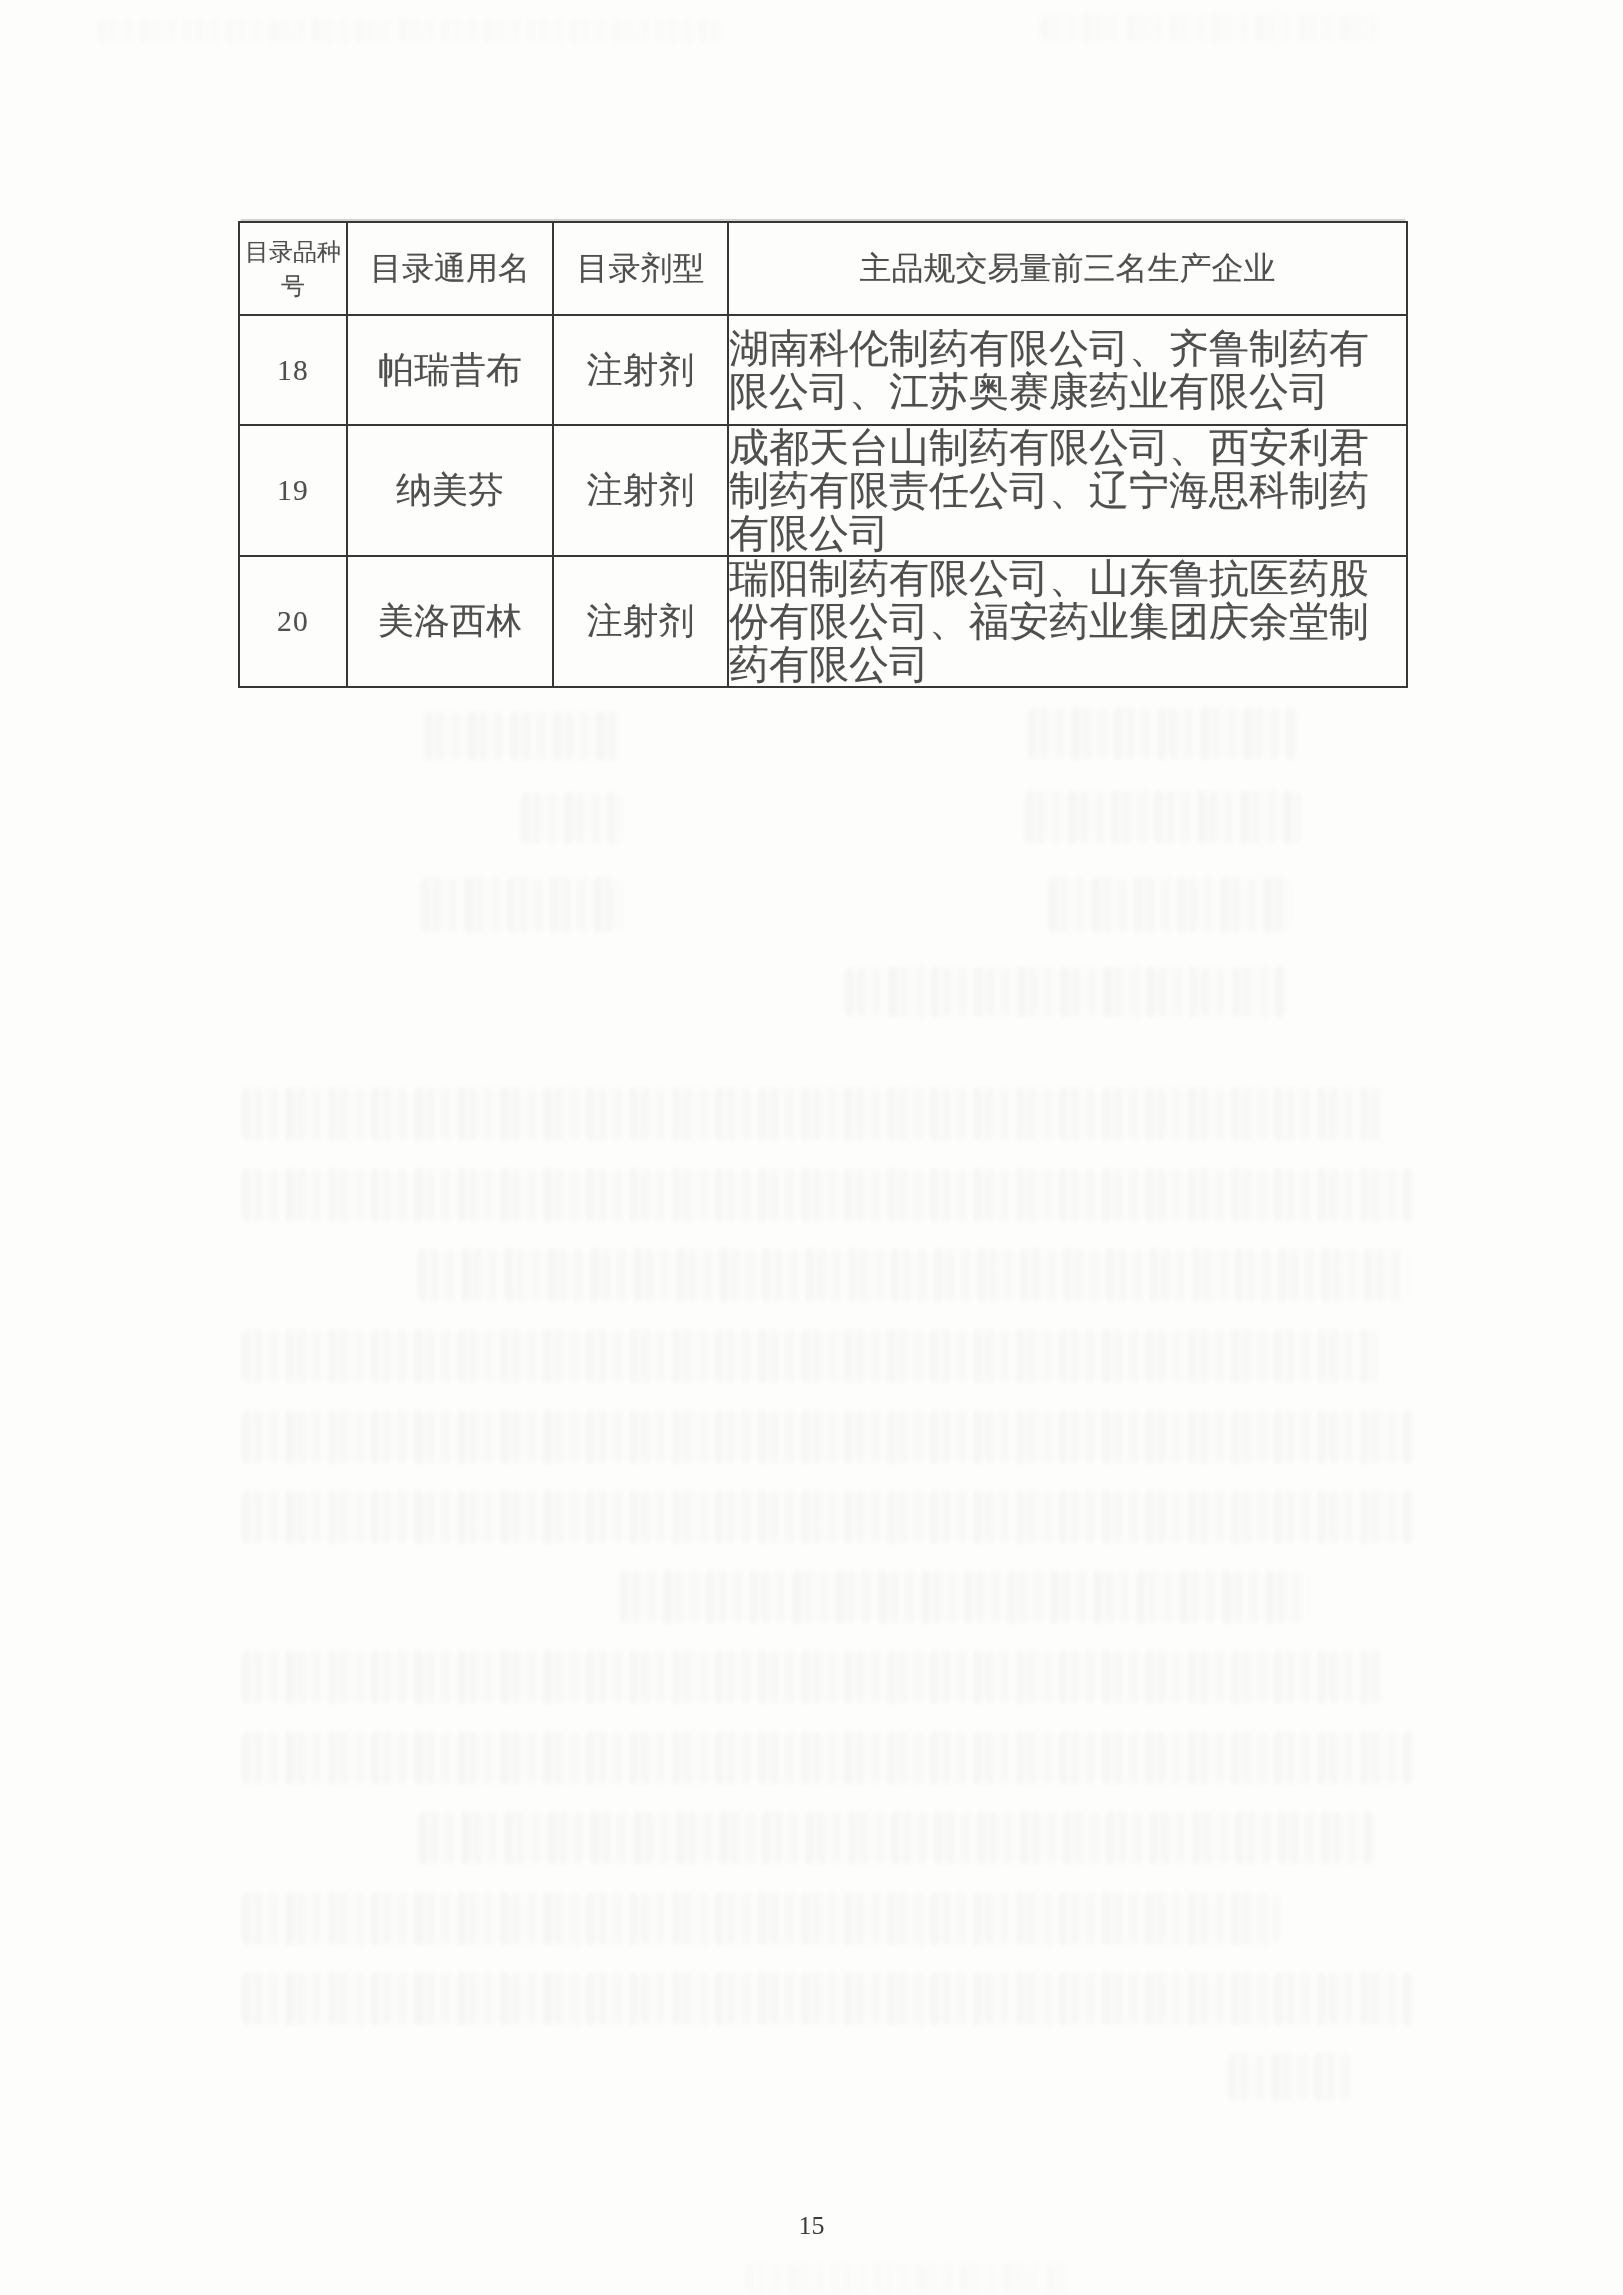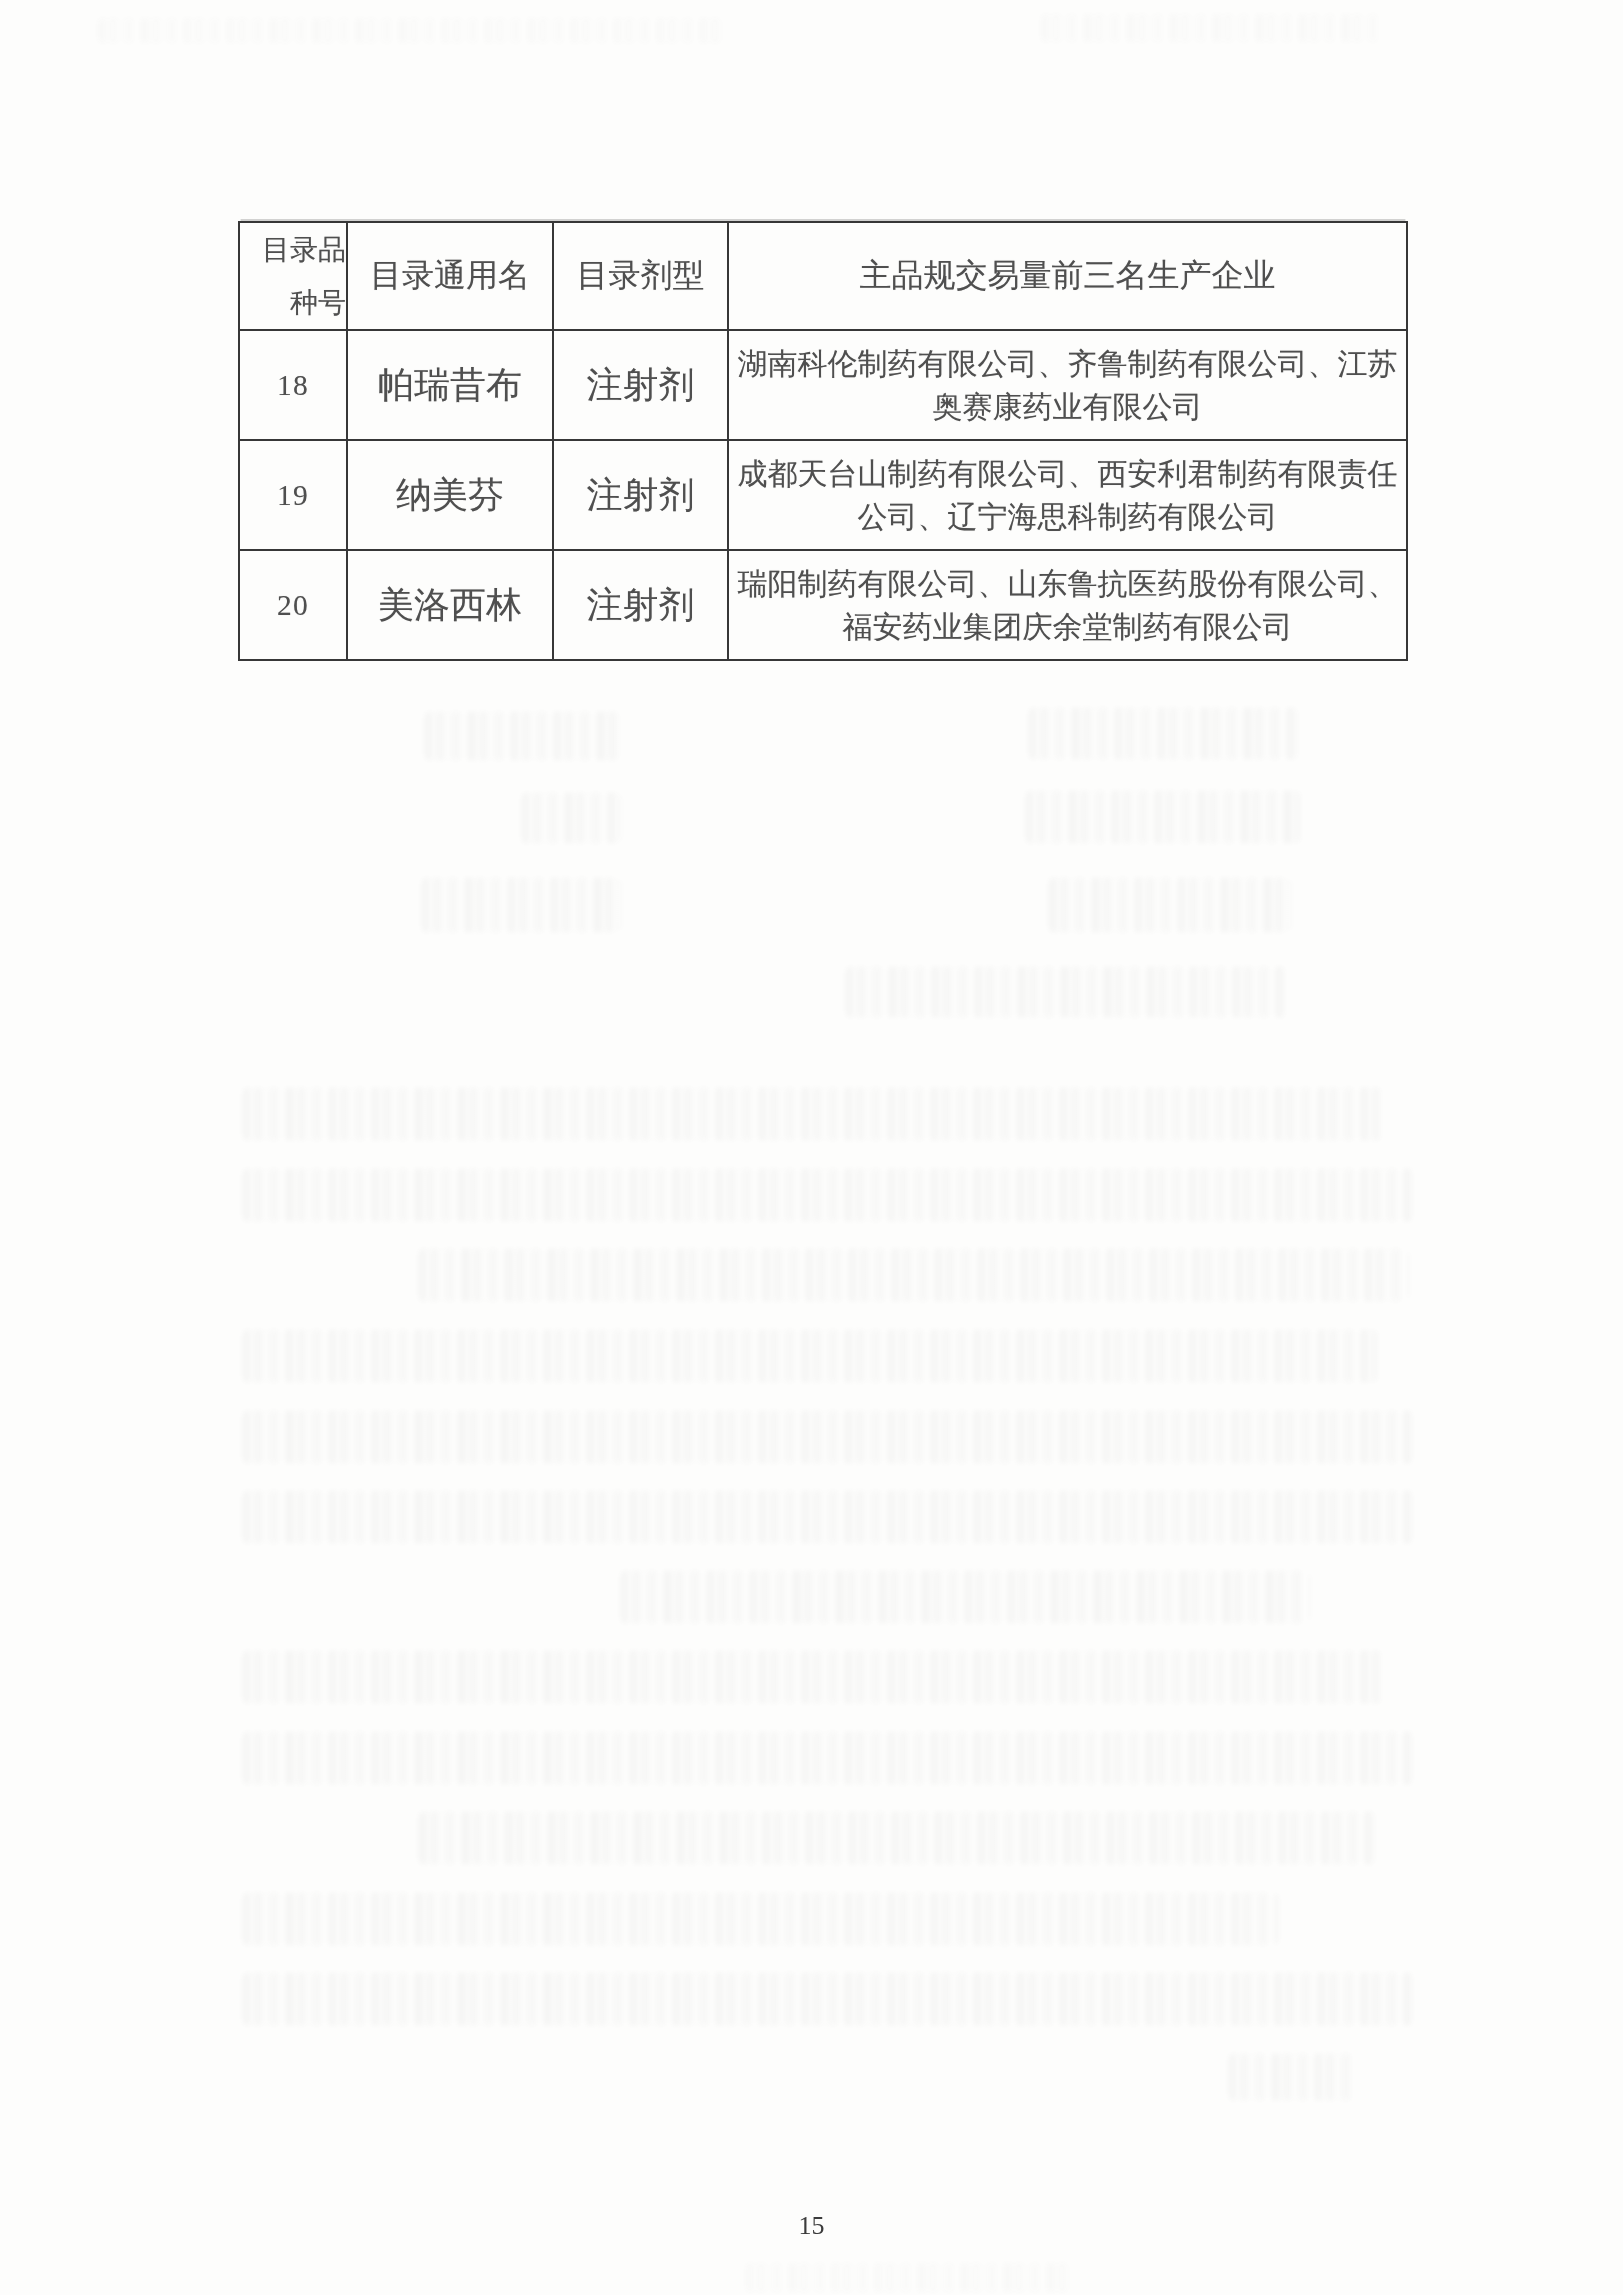--- a/index.html
+++ b/index.html
@@ -38,46 +38,46 @@
     color: #4f4f4f;
     text-shadow: 0 0 0.7px rgba(90,90,90,.35);
     vertical-align: middle;
     padding: 0;
     overflow: hidden;
   }
   thead tr { height: 93px; }
   tbody tr { height: 110px; }
 
   th.h-no {
-    font-size: 28px;
-    line-height: 53px;
-    text-align: right;
+    font-size: 24px;
+    line-height: 34px;
+    text-align: center;
     color: #6b6b6b;
     padding: 0 3.9px;
   }
   th.h-name, th.h-form, th.h-makers {
     font-size: 32px;
     text-align: center;
     color: #6b6b6b;
   }
   td.c-no {
     font-size: 29.5px;
     text-align: center;
     color: #424242;
     letter-spacing: 1.3px;
   }
   td.c-name, td.c-form {
     font-size: 36px;
     text-align: center;
     color: #4d4d4d;
   }
   td.c-makers {
-    font-size: 30px;
+    font-size: 40px;
     line-height: 43px;
-    text-align: center;
+    text-align: left;
     padding: 2.6px 3.9px 2.6px 6.5px;
     color: #4d4d4d;
     word-break: break-all;
   }
 
   
   .page-number {
     position: absolute;
     left: 0;
     top: 2211px;

